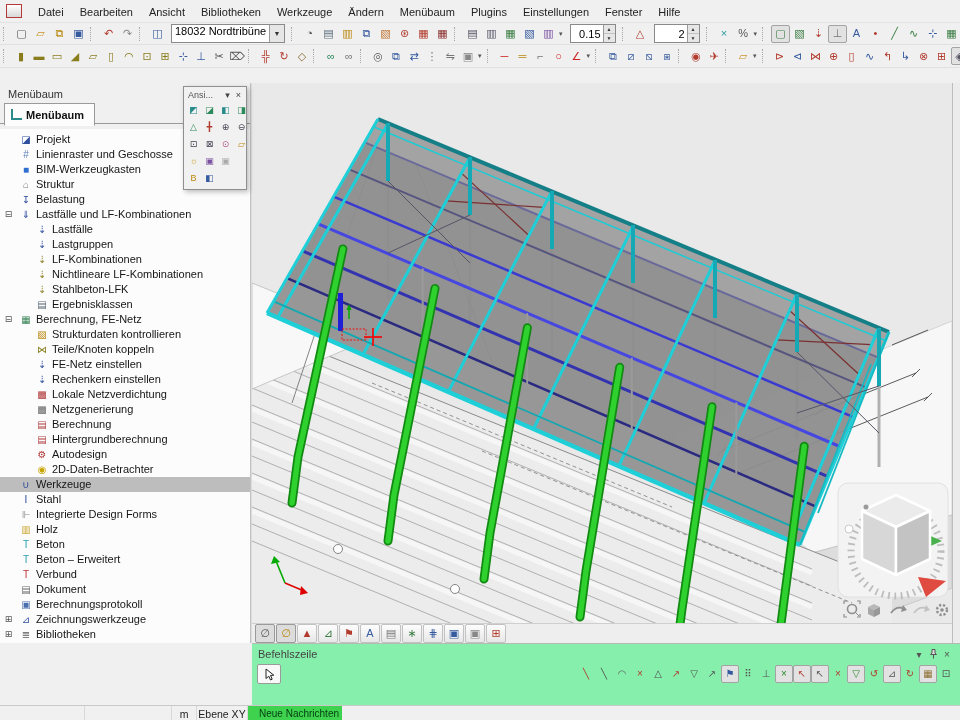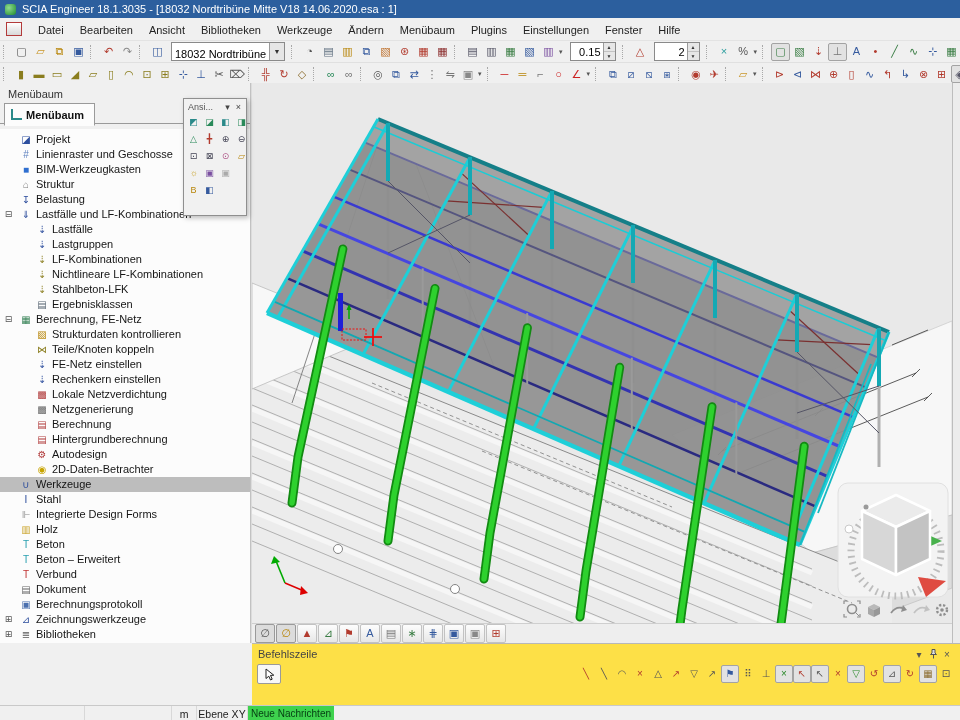--- a/index.html
+++ b/index.html
@@ -15,21 +15,21 @@
   .menu-item{font-size:11px;color:#222;padding:3px 8px;cursor:default;}
   
   .toolbar{height:21px;display:flex;align-items:center;padding-left:1px;border-bottom:1px solid #e0e0e0;overflow:hidden;}
   .tb2{height:22px;}
   .tb2 .ticon{width:16px;}
   .grip{width:5px;height:14px;border-left:1px dotted #a8a8a8;margin:0 3px 0 2px;flex:0 0 5px;}
   .ticon{width:17px;height:16px;display:inline-flex;align-items:center;justify-content:center;
          font-size:11px;line-height:1;border:1px solid transparent;border-radius:2px;flex:0 0 auto;}
   .ticon.pressed{background:#e2e2e2;border-color:#a3a3a3;}
   .caret{font-size:7px;color:#555;margin:0 3px 0 1px;}
-  .combo{display:flex;align-items:flex-end;height:17px;background:#fff;border:1px solid #8a8a8a;margin:0 4px;width:112px;flex:0 0 auto;}
+  .combo{display:flex;align-items:flex-start;height:17px;background:#fff;border:1px solid #8a8a8a;margin:0 4px;width:112px;flex:0 0 auto;}
   .cval{flex:1;font-size:11px;padding-left:3px;white-space:nowrap;overflow:hidden;}
   .cbtn{width:14px;height:100%;display:flex;align-items:center;justify-content:center;font-size:7px;background:#e6e6e6;border-left:1px solid #9a9a9a;color:#333;}
   .spin{display:flex;height:17px;background:#fff;border:1px solid #8a8a8a;margin:0 4px;width:44px;flex:0 0 auto;}
   .sval{flex:1;font-size:11px;display:flex;align-items:center;justify-content:flex-end;padding-right:2px;}
   .sbtns{width:11px;display:flex;flex-direction:column;border-left:1px solid #9a9a9a;background:#e6e6e6;}
   .sb{flex:1;font-size:5px;display:flex;align-items:center;justify-content:center;color:#333;border-bottom:1px solid #c2c2c2;}
   .sb:last-child{border-bottom:none;}
   
   .sidebar{position:absolute;left:0;top:83px;width:250px;height:560px;background:#f0f0f0;}
   .side-title{font-size:11px;color:#333;padding:5px 8px 2px;}
@@ -46,28 +46,28 @@
   .tico{width:16px;text-align:center;font-size:10px;flex:0 0 16px;}
   .tlabel{padding-left:2px;}
   .splitter{position:absolute;left:250px;top:83px;width:2px;height:560px;background:#dcdcdc;border-left:1px solid #c2c2c2;}
   
   .viewport{position:absolute;left:252px;top:83px;width:700px;height:560px;background:#e9e9e9;overflow:hidden;}
   .vp-toolbar{position:absolute;left:0;right:0;bottom:0;height:19px;background:#eeeeee;border-top:1px solid #cfcfcf;display:flex;align-items:center;padding-left:3px;}
   .vp-toolbar .ticon{width:18px;height:17px;border:1px solid #c2c2c2;background:linear-gradient(#fdfdfd,#e7e7e7);margin-right:1px;}
   .vp-toolbar .ticon.pressed{background:#dcdcdc;border-color:#9a9a9a;}
   .right-edge{position:absolute;left:952px;top:83px;width:8px;height:560px;background:#ececec;border-left:1px solid #bdbdbd;}
   
-  .palette{position:absolute;left:183px;top:98px;width:62px;background:#f1f1f1;border:1px solid #8f8f8f;box-shadow:2px 2px 5px rgba(0,0,0,.25);z-index:5;padding-bottom:16px;}
+  .palette{position:absolute;left:183px;top:86px;width:62px;background:#f1f1f1;border:1px solid #8f8f8f;box-shadow:2px 2px 5px rgba(0,0,0,.25);z-index:5;padding-bottom:2px;}
   .phead{display:flex;align-items:center;height:14px;padding:1px 2px 0 4px;font-size:9px;color:#555;}
   .ptitle{flex:1;}
   .pbtn{width:11px;text-align:center;font-size:9px;color:#444;}
   .prow{display:flex;padding:1px 2px;gap:1px;}
   .palette .ticon{width:13px;height:13px;font-size:9px;}
   
-  .cmdpanel{position:absolute;left:252px;top:643px;width:708px;height:62px;background:#fde047;border-top:1px solid #b8b8b8;}
+  .cmdpanel{position:absolute;left:252px;top:643px;width:708px;height:62px;background:#86efac;border-top:1px solid #b8b8b8;}
   .cmdhead{display:flex;align-items:center;height:16px;padding:2px 6px 0;}
   .cmdtitle{flex:1;font-size:11px;color:#444;}
   .wbtn{width:14px;text-align:center;font-size:10px;color:#555;display:inline-flex;align-items:center;justify-content:center;}
   .cmdrow{display:flex;align-items:center;height:24px;padding:0 5px;}
   .ptrbtn{width:24px;height:20px;border:1px solid #9a9a9a;background:#f8f8f8;display:flex;align-items:center;justify-content:center;border-radius:2px;padding:0;}
   .flex{flex:1;}
   .snaps{display:flex;align-items:center;}
   .snaps .ticon{width:16px;height:16px;font-size:10px;}
   .cmdinput{margin:0 5px;height:17px;background:#fff;border:1px solid #7a7a7a;font-size:11px;display:flex;align-items:center;padding-left:4px;color:#111;}
   
@@ -76,24 +76,20 @@
   .scell{height:100%;border-right:1px solid #d8d8d8;display:inline-flex;align-items:center;justify-content:center;white-space:nowrap;}
   .scell.c0{width:84px}.scell.c1{width:86px}.scell.c2{width:24px}.scell.c3{width:50px}
   .sstate{flex:1;padding-left:5px;}
   .sbadge{width:86px;height:100%;color:#053d12;font-size:10px;display:flex;align-items:center;justify-content:center;white-space:nowrap;overflow:hidden;}
 </style>
 </head>
 <body>
 
 <div class="page">
 
-  <div class="titlebar">
-    <span class="appico"></span>
-    <span class="wtitle">SCIA Engineer 18.1.3035 - [18032 Nordtribüne Mitte V18 14.06.2020.esa : 1]</span>
-  </div>
 
   <div class="menubar">
     <span class="menu-doc"></span>
     <nav class="menus"><span class="menu-item">Datei</span><span class="menu-item">Bearbeiten</span><span class="menu-item">Ansicht</span><span class="menu-item">Bibliotheken</span><span class="menu-item">Werkzeuge</span><span class="menu-item">Ändern</span><span class="menu-item">Menübaum</span><span class="menu-item">Plugins</span><span class="menu-item">Einstellungen</span><span class="menu-item">Fenster</span><span class="menu-item">Hilfe</span></nav>
   </div>
 
   <div class="toolbar tb1">
       <span class="grip"></span>
       <span class="ticon" style="color: rgb(85, 85, 85);">▢</span>
       <span class="ticon" style="color: rgb(201, 151, 43);">▱</span>
@@ -684,16 +680,16 @@
           <span class="ticon pressed" style="color: rgb(85, 85, 85);">⊿</span>
           <span class="ticon" style="color: rgb(178, 59, 46);">↻</span>
           <span class="ticon pressed" style="color: rgb(138, 106, 42);">▦</span>
           <span class="ticon" style="color: rgb(85, 85, 85);">⊡</span>
         </span>
     </div>
   </div>
 
   <div class="statusbar">
     <span class="scells"><span class="scell c0"></span><span class="scell c1"></span><span class="scell c2">m</span><span class="scell c3">Ebene XY</span></span>
-    <span class="sbadge" style="background: rgb(62, 210, 78);">Neue Nachrichten</span>
+    <span class="sbadge" style="background: rgb(62, 210, 78); padding-left: 8px;">Neue Nachrichten</span>
   </div>
 
 </div>
 
 </body></html>

